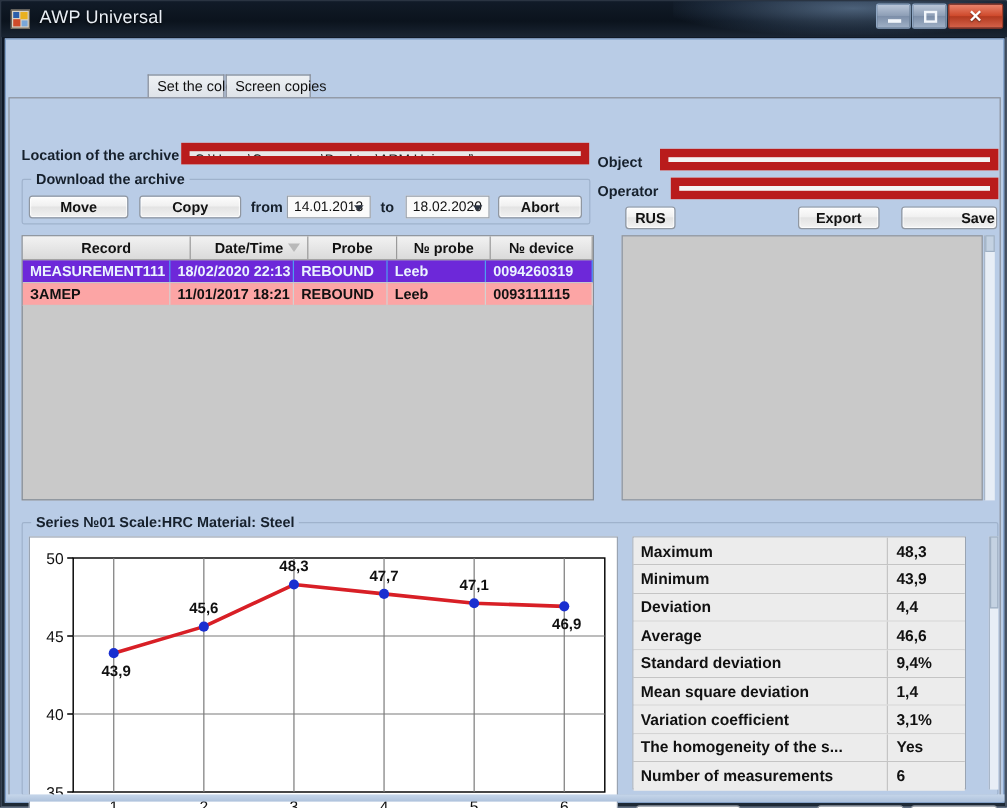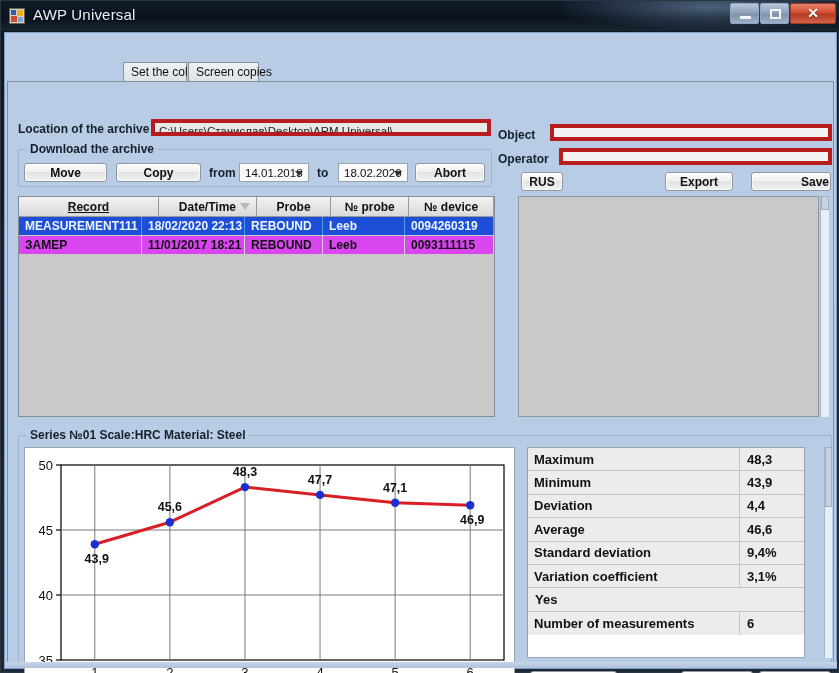--- a/index.html
+++ b/index.html
@@ -97,21 +97,21 @@
   }
 
   
   .lbl {
     position: absolute; font-size: 12px; font-weight: bold; color: #16202c;
     white-space: nowrap;
   }
   .txtfield {
     position: absolute;
     background: #e8e8e8;
-    border: 4px solid #b91c1c;
+    border: 7px solid #b91c1c;
     font-size: 11.5px; color: #1b1b1b;
     padding: 2px 4px;
     line-height: 13px;
     overflow: hidden; white-space: nowrap;
   }
   .txtfield.white { background: #f3f3f3; }
 
   .groupbox {
     position: absolute;
     border: 1px solid #9fb2cc;
@@ -172,22 +172,22 @@
     position: relative;
     height: 100%;
   }
   .grid-head .hc .sortglyph {
     position: absolute; right: 6px; top: 6px;
     width: 0; height: 0;
     border-left: 5px solid transparent;
     border-right: 5px solid transparent;
     border-top: 7px solid #b9b9b9;
   }
-  .grid-row { display: flex; height: 19px; background: #d946ef; border-bottom: 1px solid #c8c8c8; }
-  .grid-row.sel { background: #1d4ed8; }
+  .grid-row { display: flex; height: 19px; background: #fca5a5; border-bottom: 1px solid #c8c8c8; }
+  .grid-row.sel { background: #6d28d9; }
   .grid-row .gc {
     font-size: 12px; font-weight: bold; color: #111;
     display: flex; align-items: center;
     padding-left: 6px;
     border-right: 1px solid #d2d2d2;
     height: 100%; overflow: hidden; white-space: nowrap;
   }
   .grid-row.sel .gc { color: #eaf4ff; border-right-color: #4d9ef0; }
 
   
@@ -298,21 +298,21 @@
     </div>
     <div class="lbl" style="left:312px; top:133px;">to</div>
     <div class="combo" style="left:333px; top:130px; width:70px; height:19px;">
       <span>18.02.2020</span>
       <span class="arw"></span>
     </div>
     <div class="btn" style="left:410px; top:130px; width:70px; height:19px;">Abort</div>
 
     <div class="grid" style="left:13px; top:163px; width:477px; height:221px;">
       <div class="grid-head">
-        <div class="hc" style="width:147px;text-decoration:underline;">Record</div>
+        <div class="hc" style="width:147px;">Record</div>
         <div class="hc" style="width:103px;">
           <span>Date/Time</span>
           <span class="sortglyph"></span>
         </div>
         <div class="hc" style="width:78px;">Probe</div>
         <div class="hc" style="width:82px;">№ probe</div>
         <div class="hc" style="width:89px;">№ device</div>
       </div>
       <div class="grid-row sel">
         <div class="gc" style="width:123px;">MEASUREMENT111</div>
@@ -404,24 +404,29 @@
       </div>
       <div class="stat-row">
         <div class="stat-k">Average</div>
         <div class="stat-v">46,6</div>
       </div>
       <div class="stat-row">
         <div class="stat-k">Standard deviation</div>
         <div class="stat-v">9,4%</div>
       </div>
       <div class="stat-row">
+        <div class="stat-k">Mean square deviation</div>
+        <div class="stat-v">1,4</div>
+      </div>
+      <div class="stat-row">
         <div class="stat-k">Variation coefficient</div>
         <div class="stat-v">3,1%</div>
       </div>
       <div class="stat-row">
+        <div class="stat-k">The homogeneity of the s...</div>
         <div class="stat-v">Yes</div>
       </div>
       <div class="stat-row">
         <div class="stat-k">Number of measurements</div>
         <div class="stat-v">6</div>
       </div>
     </div>
     <div class="vscroll" style="left:819px; top:414px; width:8px; height:211px;">
       <div class="thumb" style="height:60px;"></div>
     </div>

